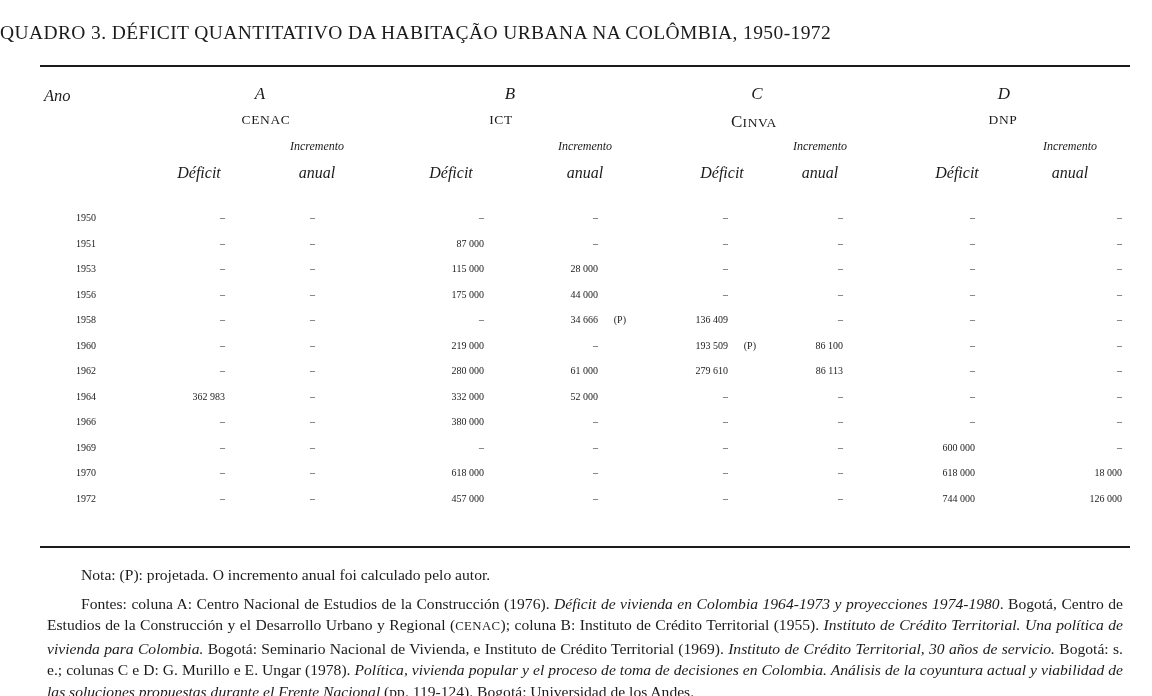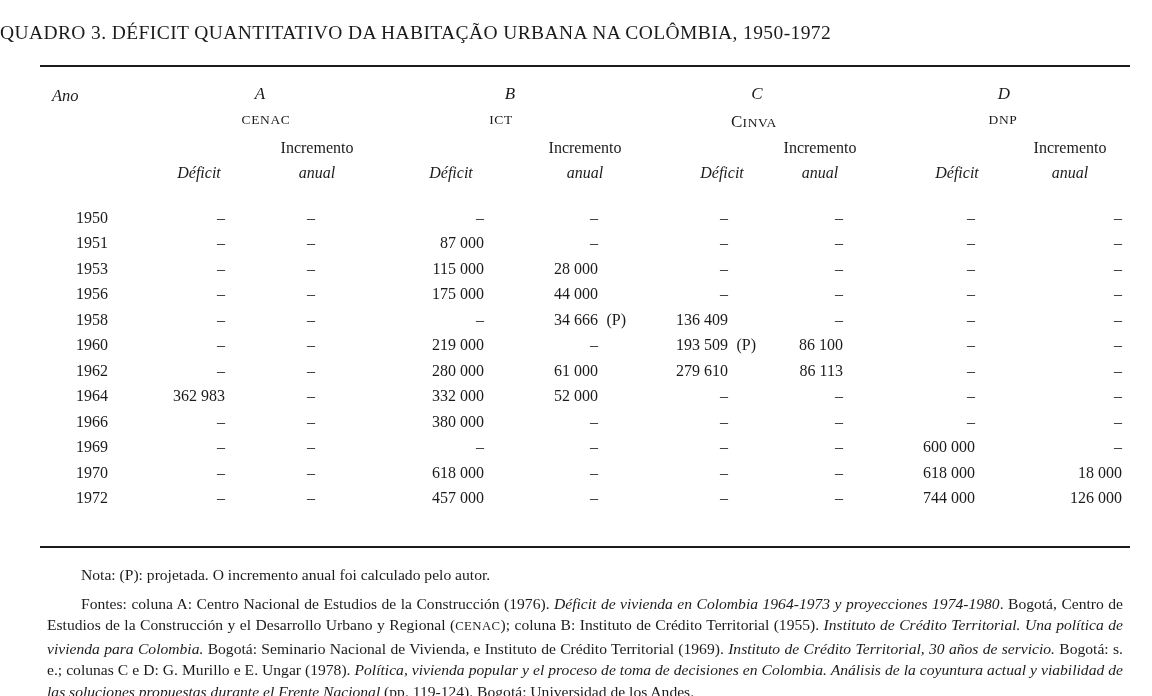--- a/index.html
+++ b/index.html
@@ -12,34 +12,34 @@
     position:absolute;top:22px;left:0;width:100%;text-align:left;
     font-size:19.5px;letter-spacing:.4px;white-space:nowrap;
   }
   .tablearea{position:absolute;left:40px;top:0;width:1090px;height:560px}
   .rule{position:absolute;left:0;width:1090px;border-top:2px solid #1b1b1b}
   .rule-top{top:65px}
   .rule-bottom{top:546px}
 
   
   .hdr{position:absolute;transform:translateX(-50%);white-space:nowrap}
-  .ano{position:absolute;left:12px;top:86px;font-style:italic;font-size:16.5px}
+  .ano{position:absolute;left:4px;top:86px;font-style:italic;font-size:16.5px}
   .gletter{font-style:italic;font-size:17px;top:84px}
   .org{font-size:13.5px;letter-spacing:.6px;top:112px}
   .org-c::first-letter{font-size:17px;letter-spacing:.2px}
-  .incr{font-size:16px;top:139px}
+  .incr{font-style:italic;font-size:12px;top:139px}
   .subhdr{font-style:italic;font-size:16px;top:164px}
   .x-la{left:220px}.x-lb{left:470px}.x-lc{left:717px}.x-ld{left:964px}
   .x-oa{left:226px}.x-ob{left:461px}.x-oc{left:714px}.x-od{left:963px}
   .x-ia{left:277px}.x-ib{left:545px}.x-ic{left:780px}.x-id{left:1030px}
   .x-da{left:159px}.x-db{left:411px}.x-dc{left:682px}.x-dd{left:917px}
 
   table{
     position:absolute;top:205px;left:0;width:1090px;
-    border-collapse:collapse;table-layout:fixed;font-size:16px;
+    border-collapse:collapse;table-layout:fixed;font-size:10px;
   }
   td{
     height:25.5px;padding:0 8px 0 0;text-align:right;
     white-space:nowrap;position:relative;vertical-align:middle;
   }
   td.year{text-align:left;padding:0 0 0 36px}
   .psuf{position:absolute;right:-20px}
 
   .notes{
     position:absolute;left:40px;top:557px;width:1090px;

